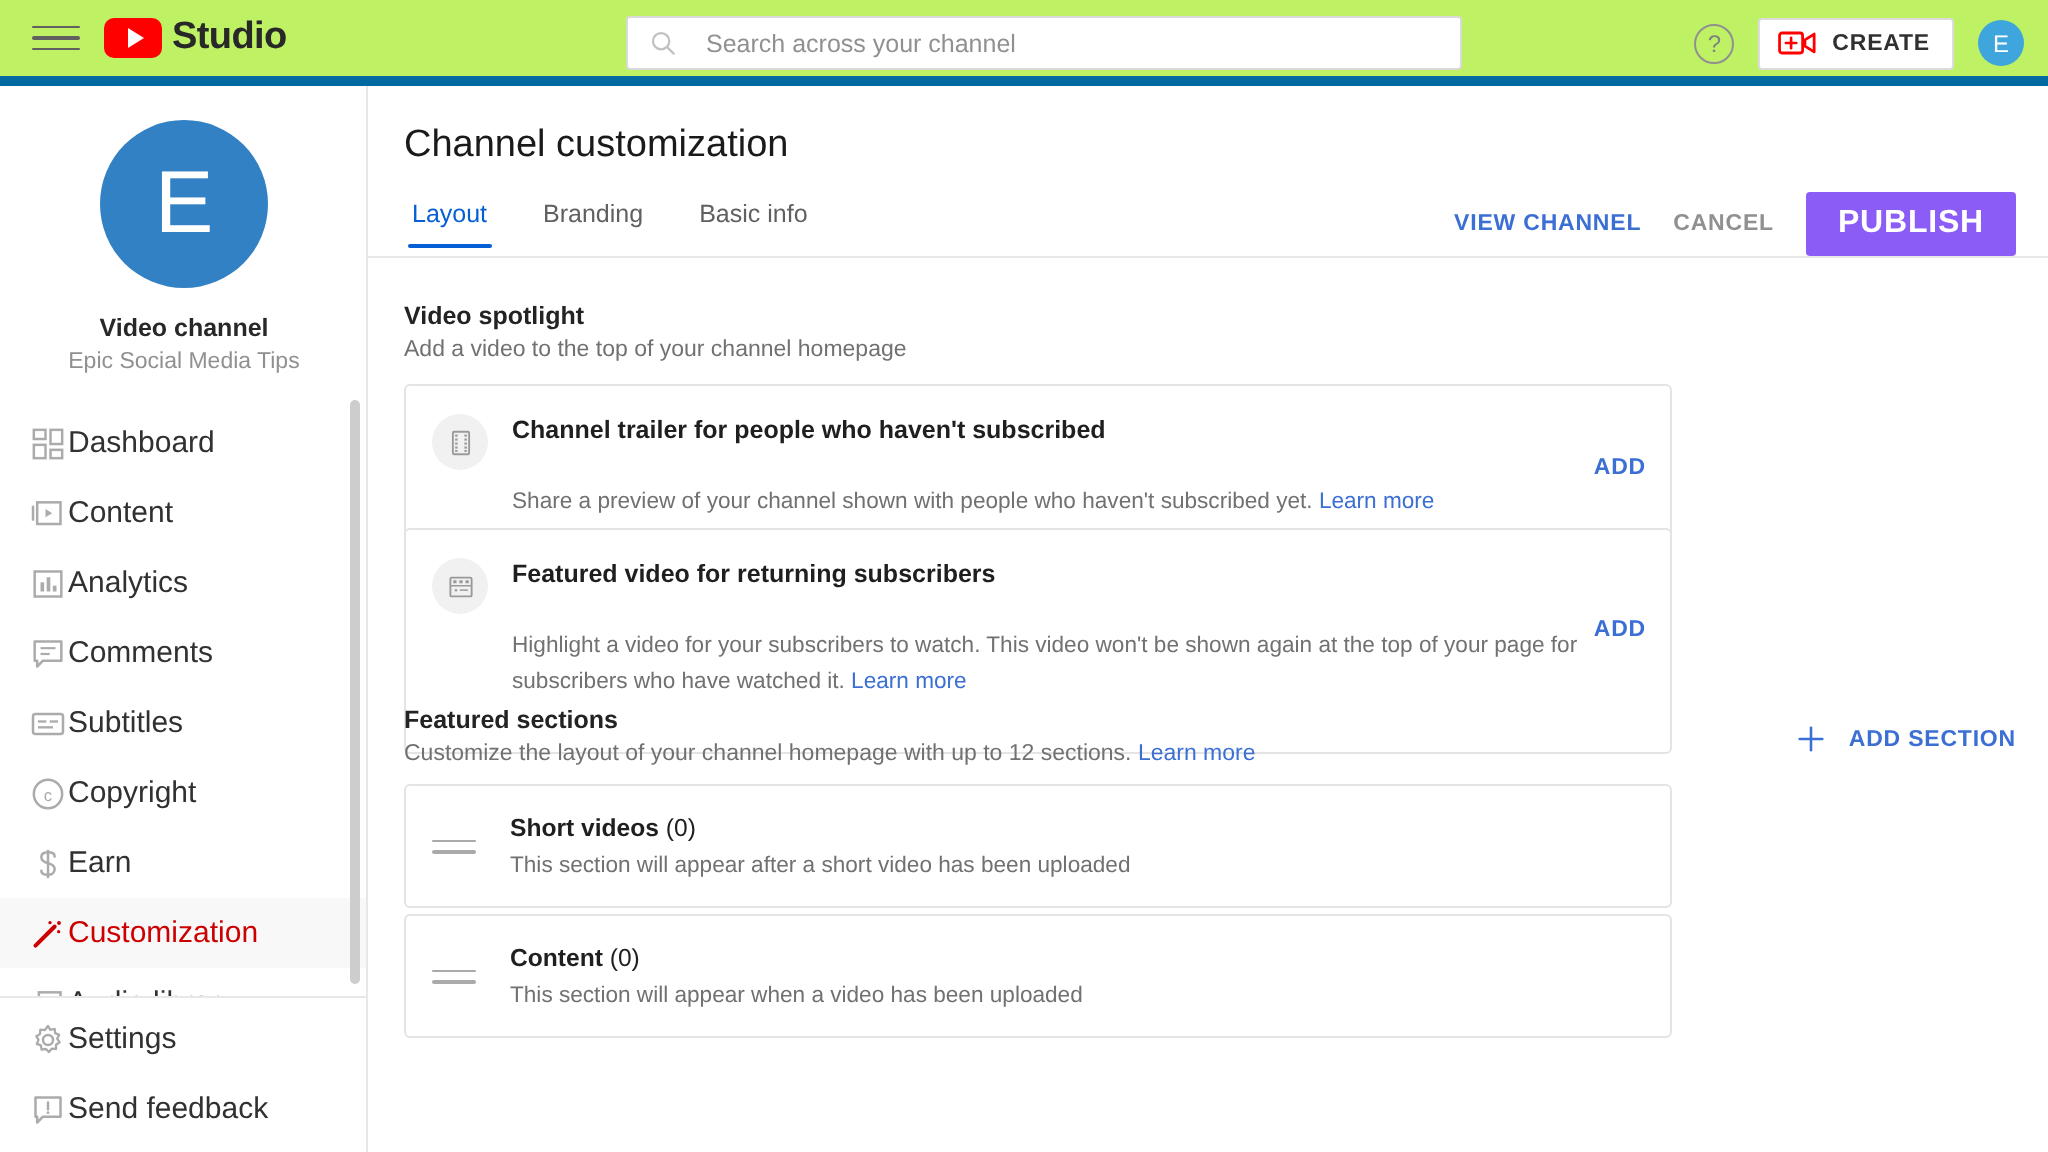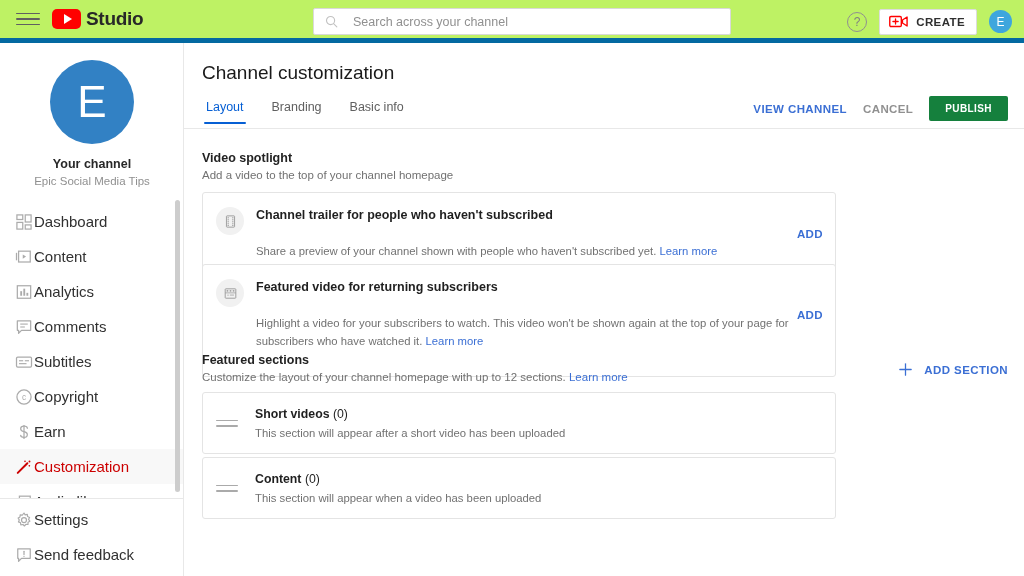--- a/index.html
+++ b/index.html
@@ -108,21 +108,21 @@
   .tab.active { color: #065fd4; }
   .tab.active::after {
     content: ""; position: absolute; left: 2px; right: 12px; bottom: 0;
     height: 2px; background: #065fd4; border-radius: 1px;
   }
   #tabs-underline { position: absolute; left: 0; top: 85px; width: 840px; height: 1px; background: #e8e8e8; }
   #action-row { position: absolute; right: 16px; top: 53px; display: flex; align-items: center; gap: 16px; }
   #view-channel { font-size: 11.5px; font-weight: 600; color: #3b6fd4; letter-spacing: .4px; cursor: pointer; }
   #cancel-btn { font-size: 11.5px; font-weight: 600; color: #909090; letter-spacing: .4px; cursor: pointer; }
   #publish-btn {
-    background: #15803d; color: #fff; font-size: 10px; font-weight: 600;
+    background: #8b5cf6; color: #fff; font-size: 16px; font-weight: 600;
     letter-spacing: .4px; padding: 7px 16px; border-radius: 2px; cursor: default;
   }
   .section-head { position: absolute; left: 18px; }
   .section-title { font-size: 12.5px; font-weight: 700; color: #232323; }
   .section-sub { margin-top: 4px; font-size: 11.5px; color: #717171; }
   .link { color: #3b6fd4; cursor: pointer; }
   .card {
     position: absolute; left: 18px; width: 634px; border: 1px solid #e4e4e4;
     border-radius: 3px; background: #fff; display: flex; align-items: flex-start;
     padding: 14px 12px 26px 13px;
@@ -192,21 +192,21 @@
       <span id="create-label">CREATE</span>
     </div>
     <div id="account-avatar">E</div>
   </div>
 </div>
 
 <div id="sidebar">
   <div id="sidebar-scroll">
     <div id="channel-block">
       <div id="channel-avatar">E</div>
-      <div id="channel-name">Your channel</div>
+      <div id="channel-name">Video channel</div>
       <div id="channel-handle">Epic Social Media Tips</div>
     </div>
 
     <div id="nav-list">
       <div class="nav-item">
         <svg class="nav-icon" viewBox="0 0 24 24">
           <rect x="3.5" y="3.5" width="7" height="5.5" fill="none" stroke="#8c8c8c" stroke-width="1.5"></rect>
           <rect x="13.5" y="3.5" width="7" height="8.5" fill="none" stroke="#8c8c8c" stroke-width="1.5"></rect>
           <rect x="3.5" y="12.5" width="7" height="8" fill="none" stroke="#8c8c8c" stroke-width="1.5"></rect>
           <rect x="13.5" y="15.5" width="7" height="5" fill="none" stroke="#8c8c8c" stroke-width="1.5"></rect>

